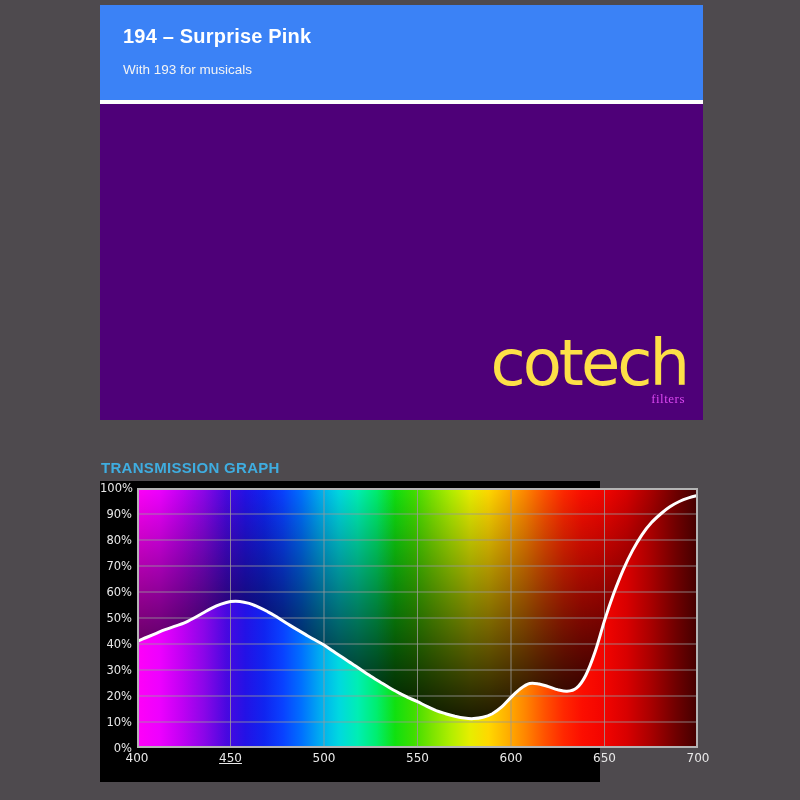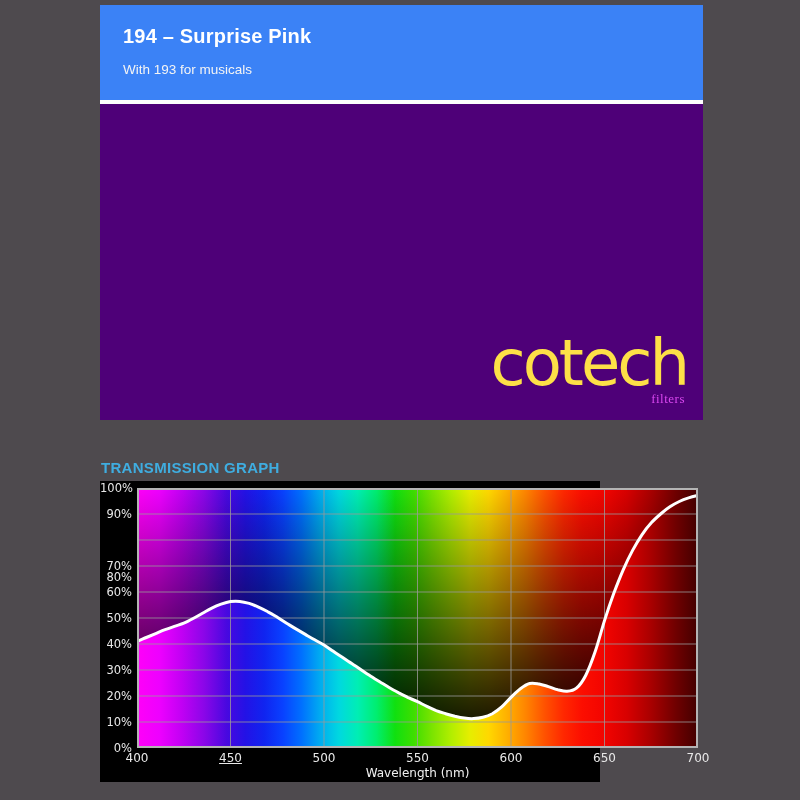--- a/index.html
+++ b/index.html
@@ -142,33 +142,32 @@
           <line x1="374" y1="0" x2="374" y2="260"></line>
           <line x1="467.5" y1="0" x2="467.5" y2="260"></line>
         </g>
         <path d="M0.0,153.4C1.6,152.8,6.2,150.8,9.3,149.5C12.5,148.2,15.6,146.9,18.7,145.6C21.8,144.3,24.9,142.9,28.1,141.7C31.2,140.5,34.3,139.4,37.4,138.3C40.5,137.2,43.6,136.5,46.8,135.2C49.9,133.9,53.0,132.2,56.1,130.5C59.2,128.9,62.3,127.1,65.5,125.3C68.6,123.6,71.7,121.6,74.8,120.1C77.9,118.6,81.0,117.3,84.1,116.2C87.3,115.1,90.4,114.1,93.5,113.6C96.6,113.1,99.7,113.1,102.8,113.4C106.0,113.7,109.1,114.5,112.2,115.4C115.3,116.4,118.4,117.7,121.5,119.1C124.7,120.5,127.8,122.1,130.9,123.8C134.0,125.4,137.1,127.3,140.3,129.2C143.4,131.1,146.5,133.3,149.6,135.2C152.7,137.1,155.8,139.1,158.9,140.9C162.1,142.8,165.2,144.6,168.3,146.4C171.4,148.2,174.5,150.1,177.7,151.8C180.8,153.6,183.9,155.1,187.0,157.0C190.1,158.9,193.2,161.2,196.3,163.3C199.5,165.4,202.6,167.4,205.7,169.5C208.8,171.6,211.9,173.7,215.1,175.8C218.2,177.8,221.3,179.9,224.4,182.0C227.5,184.1,230.6,186.2,233.8,188.2C236.9,190.2,240.0,192.1,243.1,194.0C246.2,195.9,249.3,197.9,252.5,199.7C255.6,201.5,258.7,203.2,261.8,204.9C264.9,206.5,268.0,208.1,271.1,209.6C274.3,211.0,277.4,212.2,280.5,213.7C283.6,215.2,286.7,216.9,289.9,218.4C293.0,219.9,296.1,221.3,299.2,222.6C302.3,223.8,305.4,224.7,308.6,225.7C311.7,226.6,314.8,227.5,317.9,228.3C321.0,229.0,324.1,229.7,327.3,230.1C330.4,230.5,333.5,230.8,336.6,230.6C339.7,230.5,342.8,230.1,345.9,229.3C349.1,228.5,352.2,227.4,355.3,225.7C358.4,223.9,361.5,221.7,364.7,218.9C367.8,216.2,370.9,212.3,374.0,209.3C377.1,206.3,380.2,203.0,383.4,200.7C386.5,198.4,389.6,196.3,392.7,195.5C395.8,194.7,398.9,195.5,402.1,196.0C405.2,196.6,408.3,197.7,411.4,198.6C414.5,199.6,417.6,201.0,420.8,201.8C423.9,202.5,427.0,203.6,430.1,203.3C433.2,203.1,436.3,202.9,439.4,200.2C442.6,197.5,445.7,193.3,448.8,187.2C451.9,181.1,455.0,172.9,458.1,163.8C461.3,154.7,464.4,142.4,467.5,132.6C470.6,122.9,473.7,113.8,476.8,105.3C480.0,96.9,483.1,89.0,486.2,81.9C489.3,74.7,492.4,68.3,495.6,62.4C498.7,56.6,501.8,51.4,504.9,46.8C508.0,42.2,511.1,38.3,514.3,34.8C517.4,31.4,520.5,28.7,523.6,26.0C526.7,23.3,529.8,20.8,532.9,18.7C536.1,16.6,539.2,15.0,542.3,13.5C545.4,12.0,548.5,10.9,551.6,9.9C554.8,8.8,559.4,7.7,561.0,7.3" fill="none" stroke="#ffffff" stroke-width="3" stroke-linejoin="round" stroke-linecap="round"></path>
         <rect x="1" y="1" width="559" height="258" fill="none" stroke="#b4b4b4" stroke-width="2"></rect>
       </svg>
     </div>
   <div id="y-ticks">
       <div class="tick y-tick" style="top: 0px;">100%</div>
       <div class="tick y-tick" style="top: 26px;">90%</div>
-      <div class="tick y-tick" style="top: 52px; margin-top: 37px;">80%</div>
+      <div class="tick y-tick" style="top: 52px;">80%</div>
       <div class="tick y-tick" style="top: 78px;">70%</div>
       <div class="tick y-tick" style="top: 104px;">60%</div>
       <div class="tick y-tick" style="top: 130px;">50%</div>
       <div class="tick y-tick" style="top: 156px;">40%</div>
       <div class="tick y-tick" style="top: 182px;">30%</div>
       <div class="tick y-tick" style="top: 208px;">20%</div>
       <div class="tick y-tick" style="top: 234px;">10%</div>
       <div class="tick y-tick" style="top: 260px;">0%</div>
     </div>
   <div id="x-ticks">
       <div class="tick x-tick" style="left: 17px;">400</div>
       <div class="tick x-tick" style="left: 110.5px; text-decoration: underline;">450</div>
       <div class="tick x-tick" style="left: 204px;">500</div>
       <div class="tick x-tick" style="left: 297.5px;">550</div>
       <div class="tick x-tick" style="left: 391px;">600</div>
       <div class="tick x-tick" style="left: 484.5px;">650</div>
       <div class="tick x-tick" style="left: 578px;">700</div>
     </div>
-  <div class="x-axis-label">Wavelength (nm)</div>
 </div>
 
 </body></html>

